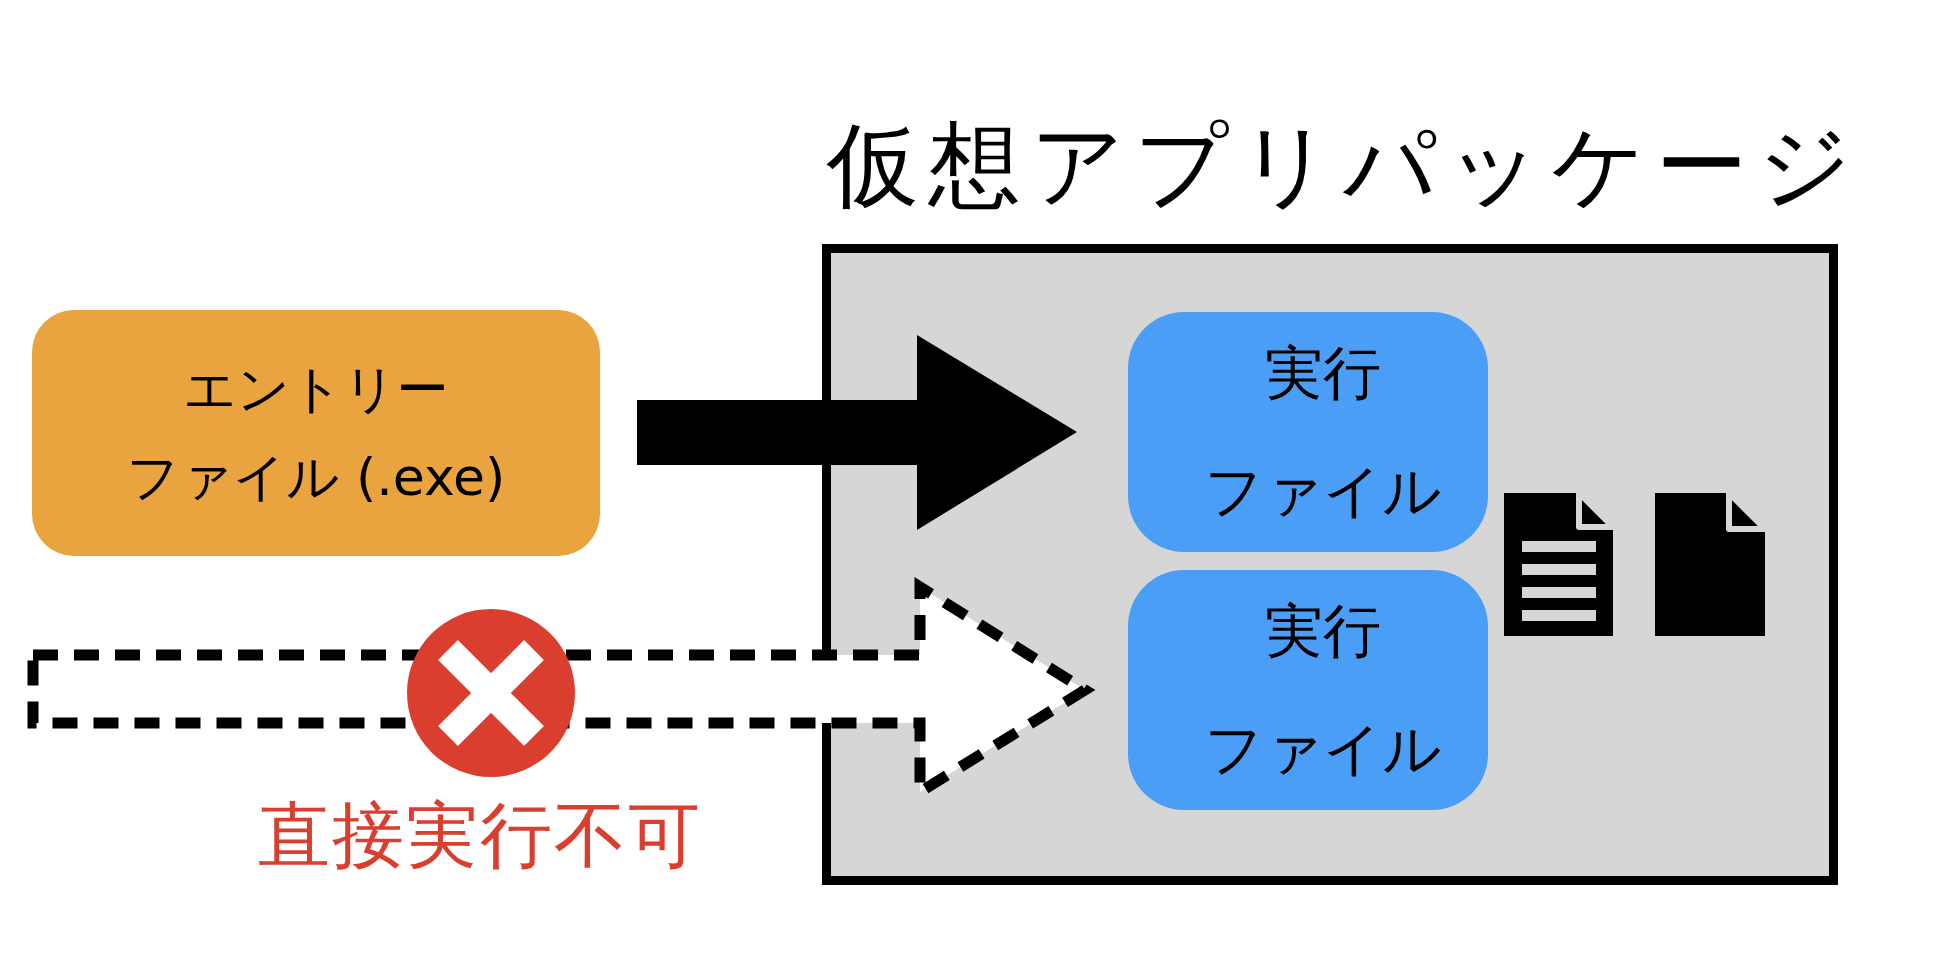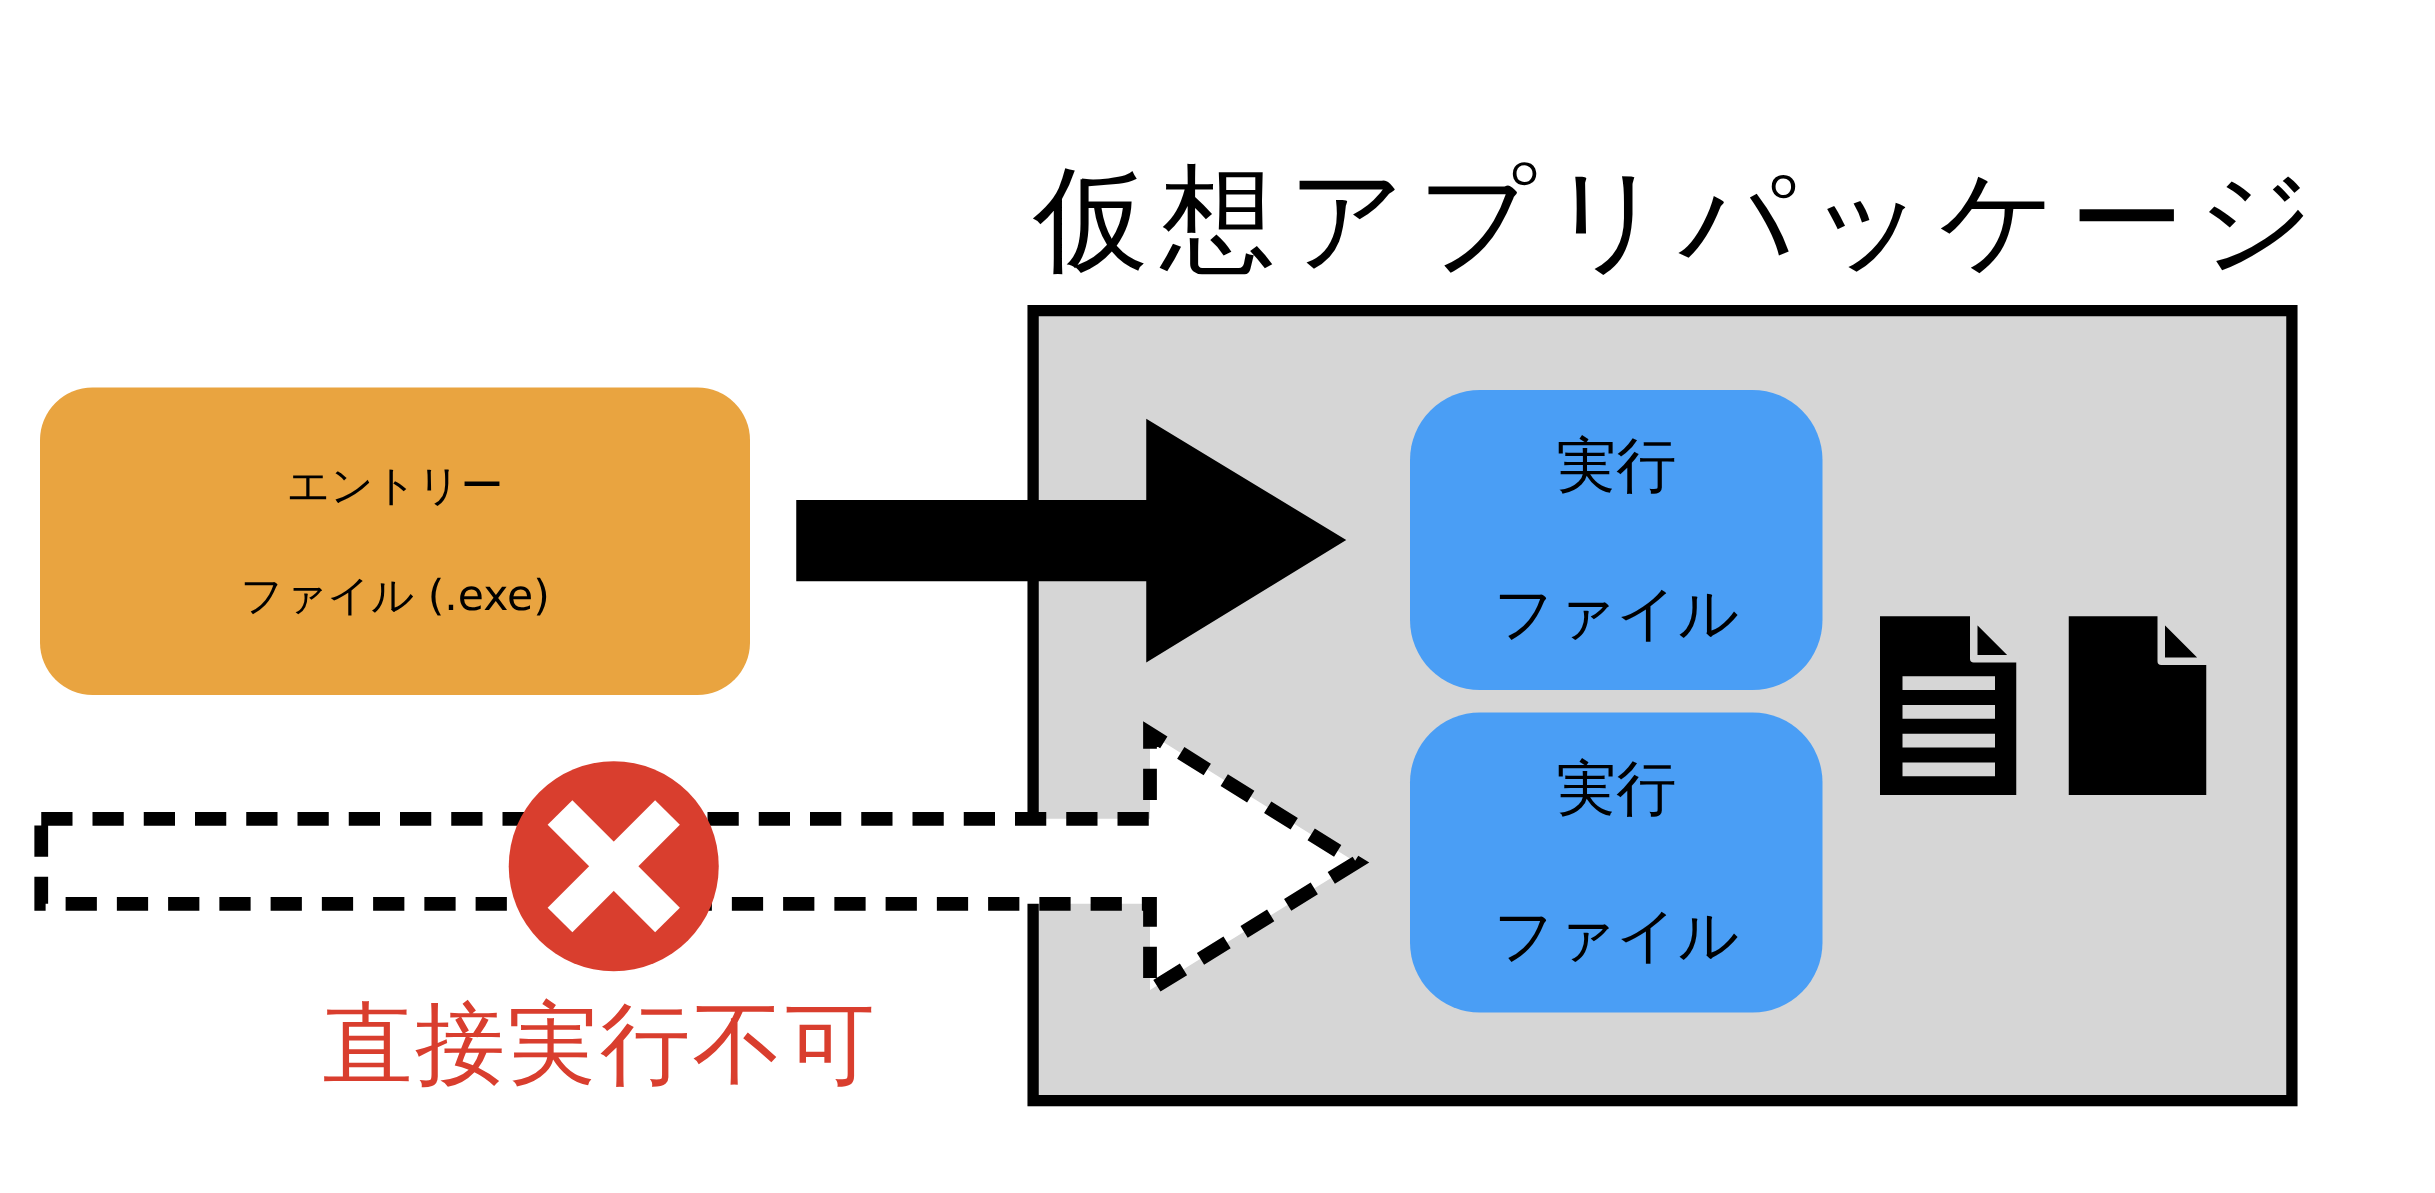--- a/index.html
+++ b/index.html
@@ -7,21 +7,21 @@
   #canvas {
     position: relative;
     width: 1948px;
     height: 954px;
     background: #ffffff;
     overflow: hidden;
   }
   .abs { position: absolute; }
 
   #title {
-    left: 794px; top: 114px; width: 1100px;
+    left: 794px; top: 104px; width: 1100px;
     text-align: center;
     font-size: 92px;
     letter-spacing: 10px;
     color: #000000;
     white-space: nowrap;
   }
 
   #package-box {
     left: 822px; top: 244px;
     width: 1016px; height: 641px;
@@ -30,37 +30,38 @@
     border: 9px solid #000000;
   }
 
   #entry-box {
     left: 32px; top: 310px;
     width: 568px; height: 246px;
     background: #E9A440;
     border-radius: 42px;
     display: flex; flex-direction: column;
     align-items: center; justify-content: center;
-    font-size: 34px; line-height: 88px;
+    font-size: 52px; line-height: 88px;
     color: #000000;
     text-align: center;
     white-space: nowrap;
   }
 
   .exec-box {
     left: 1128px;
     width: 330px; height: 240px;
     background: #4A9EF5;
     border-radius: 56px;
     display: flex; flex-direction: column;
     align-items: center; justify-content: center;
-    font-size: 48px; line-height: 118px;
+    font-size: 58px; line-height: 118px;
     color: #000000;
     text-align: center;
     white-space: nowrap;
+    padding-left: 30px;
   }
   #exec-box-1 { top: 312px; }
   #exec-box-2 { top: 570px; }
 
   #dll-label {
     left: 1500px; top: 636px;
     font-size: 41px; line-height: 49px;
     color: #000000;
     white-space: nowrap;
   }

